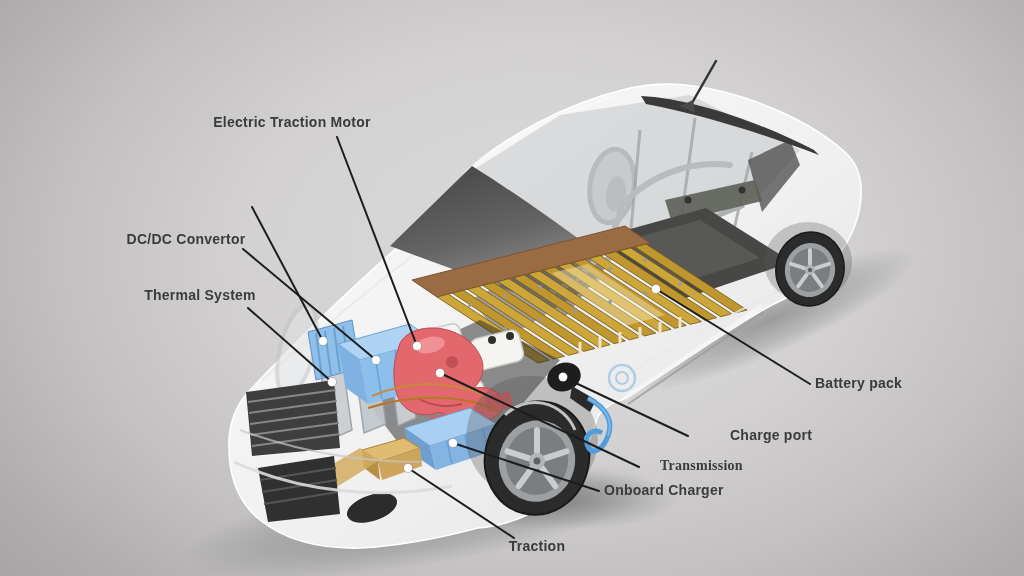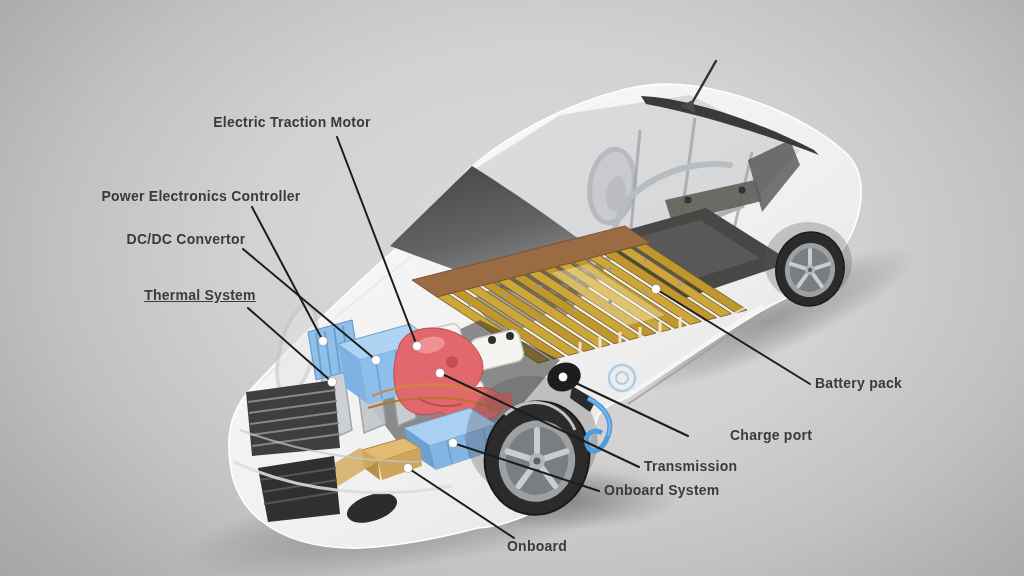--- a/index.html
+++ b/index.html
@@ -325,22 +325,21 @@
         <circle cx="440" cy="373" r="4.5" class="callout-dot"></circle>
         <line x1="599" y1="491" x2="453" y2="443" class="callout-line"></line>
         <circle cx="453" cy="443" r="4.5" class="callout-dot"></circle>
         <line x1="514" y1="538" x2="408" y2="468" class="callout-line"></line>
         <circle cx="408" cy="468" r="4.5" class="callout-dot"></circle>
       </g>
 </svg>
 
 <div id="label-layer">
       <div class="label middle" style="left: 292px; top: 122px;">Electric Traction Motor</div>
-      <div class="label middle" style="left: 201px; top: 196px;">Power Electronics Controller</div>
       <div class="label middle" style="left: 186px; top: 239px;">DC/DC Convertor</div>
-      <div class="label middle" style="left: 200px; top: 295px; text-decoration: underline;">Thermal System</div>
+      <div class="label middle" style="left: 200px; top: 295px;">Thermal System</div>
       <div class="label start" style="left: 815px; top: 383px; text-align: center;">Battery pack</div>
       <div class="label start" style="left: 730px; top: 435px;">Charge port</div>
-      <div class="label start" style="left: 644px; top: 466px;">Transmission</div>
-      <div class="label start" style="left: 604px; top: 490px;">Onboard System</div>
-      <div class="label middle" style="left: 537px; top: 546px;">Onboard</div>
+      <div class="label start" style="left: 660px; top: 466px; font-family: Liberation Serif, serif;">Transmission</div>
+      <div class="label start" style="left: 604px; top: 490px;">Onboard Charger</div>
+      <div class="label middle" style="left: 537px; top: 546px;">Traction</div>
     </div>
 </div>
 
 </body></html>

